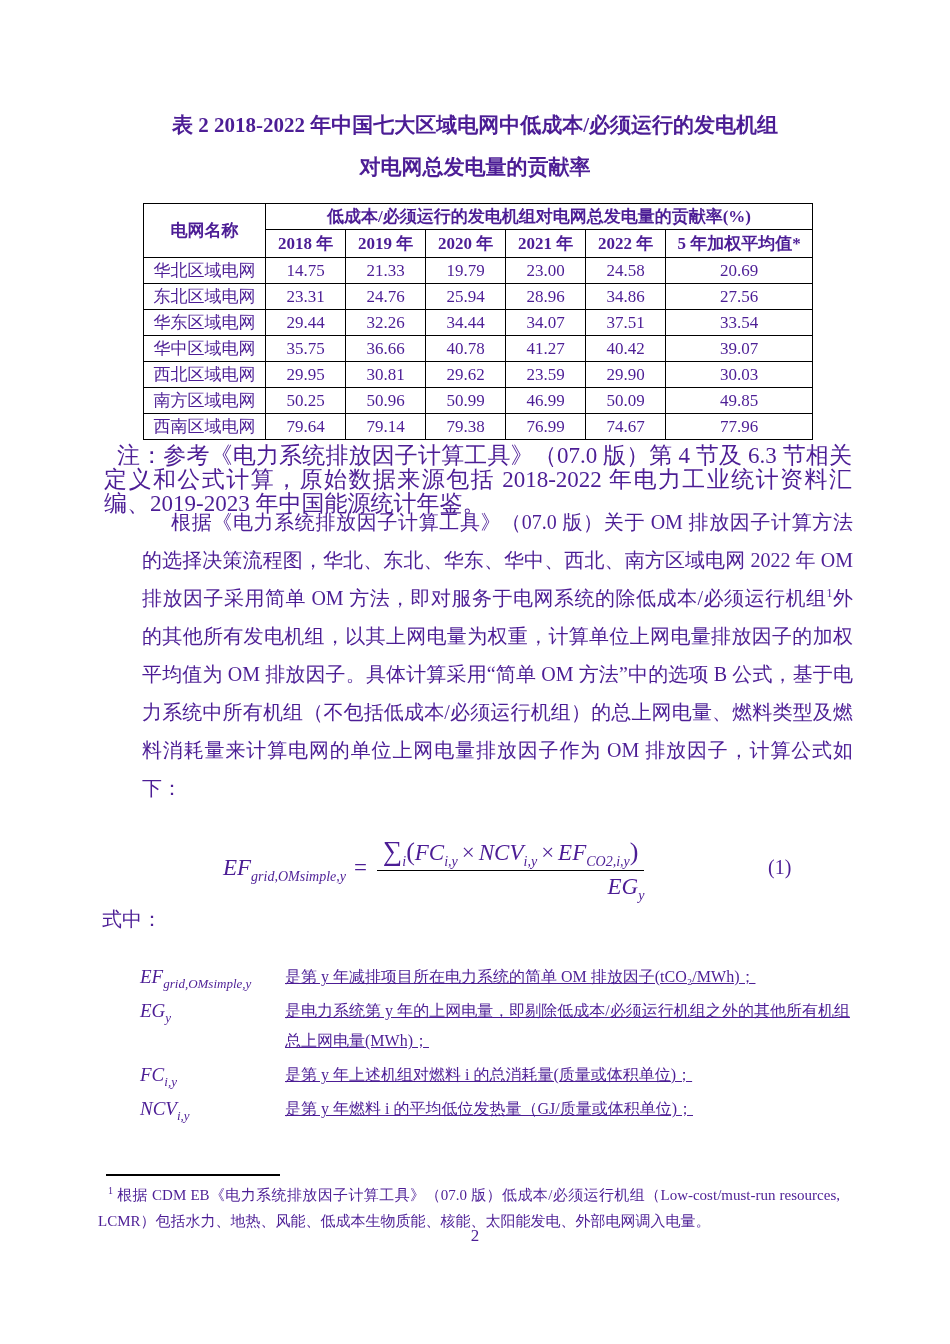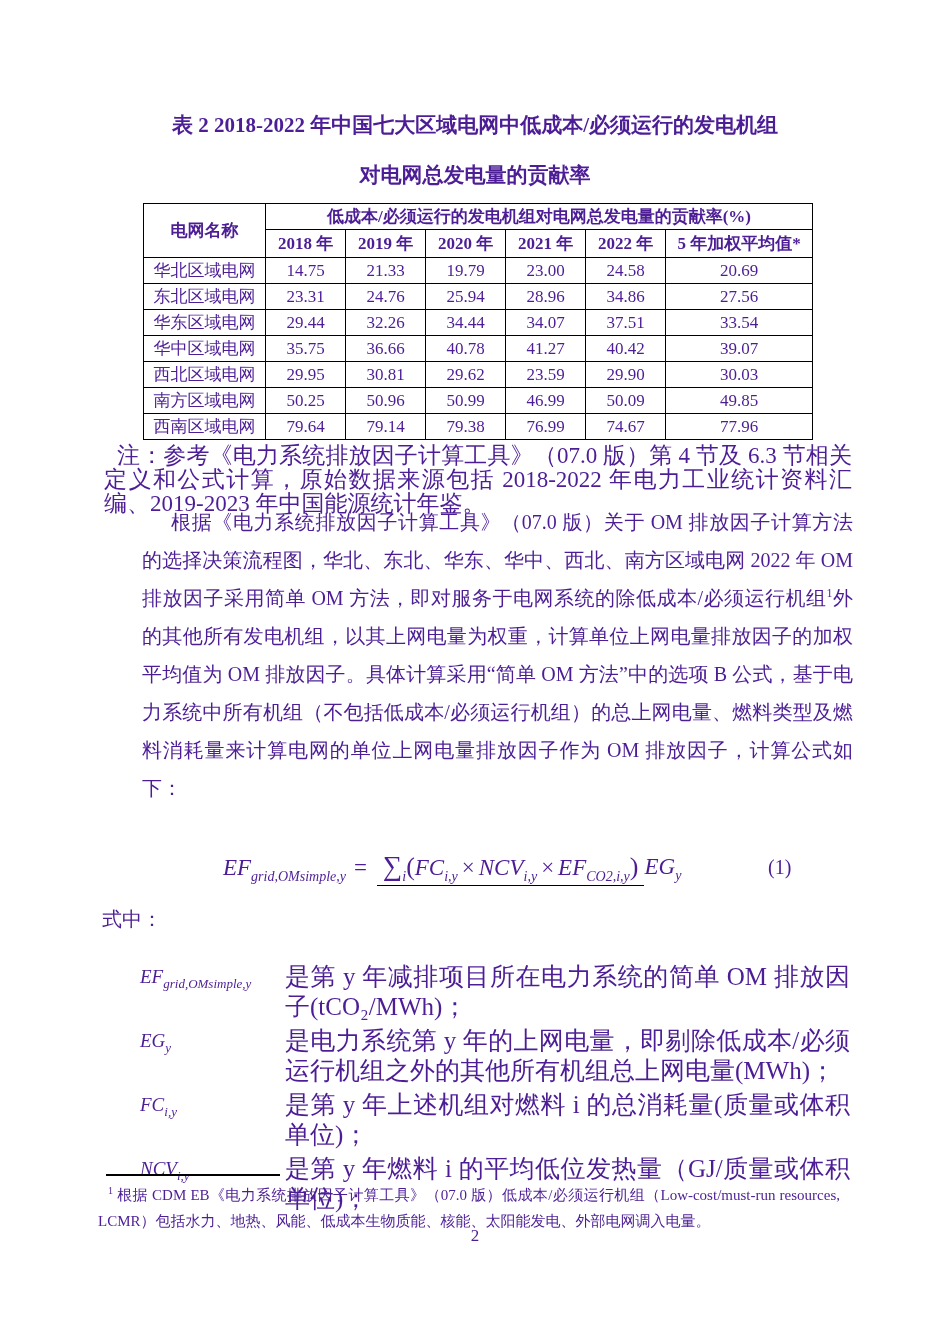--- a/index.html
+++ b/index.html
@@ -11,21 +11,21 @@
     background: #ffffff;
     color: #4c1d95;
     font-family: "Liberation Serif", "DejaVu Serif", serif;
     overflow: hidden;
   }
   
   .doc-title {
     position: absolute; top: 112px; left: 0; width: 950px;
     text-align: center; font-weight: bold; font-size: 21px; line-height: 26px;
   }
-  .doc-title .t2 { margin-top: 24px; }
+  .doc-title .t2 { margin-top: 16px; }
 
   
   table.data-table {
     position: absolute; top: 203px; left: 143px;
     border-collapse: collapse;
     font-size: 17px;
     table-layout: fixed;
   }
   table.data-table th, table.data-table td {
     border: 1.5px solid #000;
@@ -52,21 +52,21 @@
 
   
   .equation {
     position: absolute; top: 826px; left: 223px; height: 84px;
     display: flex; align-items: center;
     font-style: italic; font-size: 23px;
     font-family: "Liberation Serif", "DejaVu Serif", serif;
   }
   .equation sub { font-size: 14px; font-style: italic; line-height: 0; }
   .eq-eq { font-style: normal; margin: 0 10px 0 8px; }
-  .frac { display: inline-flex; flex-direction: row; align-items: flex-start; text-align: center; }
+  .frac { display: inline-flex; flex-direction: column; align-items: flex-end; text-align: center; }
   .frac-num { padding: 0 6px 3px 6px; border-bottom: 1.6px solid #000; white-space: nowrap; }
   .frac-den { padding-top: 3px; }
   .sigma { font-style: normal; font-size: 27px; }
   .paren { font-style: normal; font-size: 26px; }
   .op { font-style: normal; margin: 0 4px; }
   .eq-number {
     position: absolute; top: 856px; left: 768px;
     font-size: 20px; font-style: normal;
   }
 
@@ -76,22 +76,23 @@
   
   .def-list { position: absolute; top: 962px; left: 140px; width: 710px; }
   .def-row { display: flex; margin-bottom: 4px; }
   .def-term {
     width: 145px; flex: 0 0 145px;
     font-style: italic; font-size: 19px; line-height: 30px;
     white-space: nowrap;
   }
   .def-term sub { font-size: 13px; line-height: 0; }
   .def-desc {
-    flex: 1; font-size: 25px; line-height: 30px;
+    flex: 1; font-size: 16px; line-height: 30px;
     text-align: justify;
+    text-decoration: underline;
   }
 
   
   .footnote-divider {
     position: absolute; top: 1174px; left: 106px;
     width: 174px; height: 2px; background: #000;
   }
   .footnote {
     position: absolute; top: 1182px; left: 98px; width: 742px;
     font-size: 15px; line-height: 26px; text-align: justify; text-indent: 10px;

